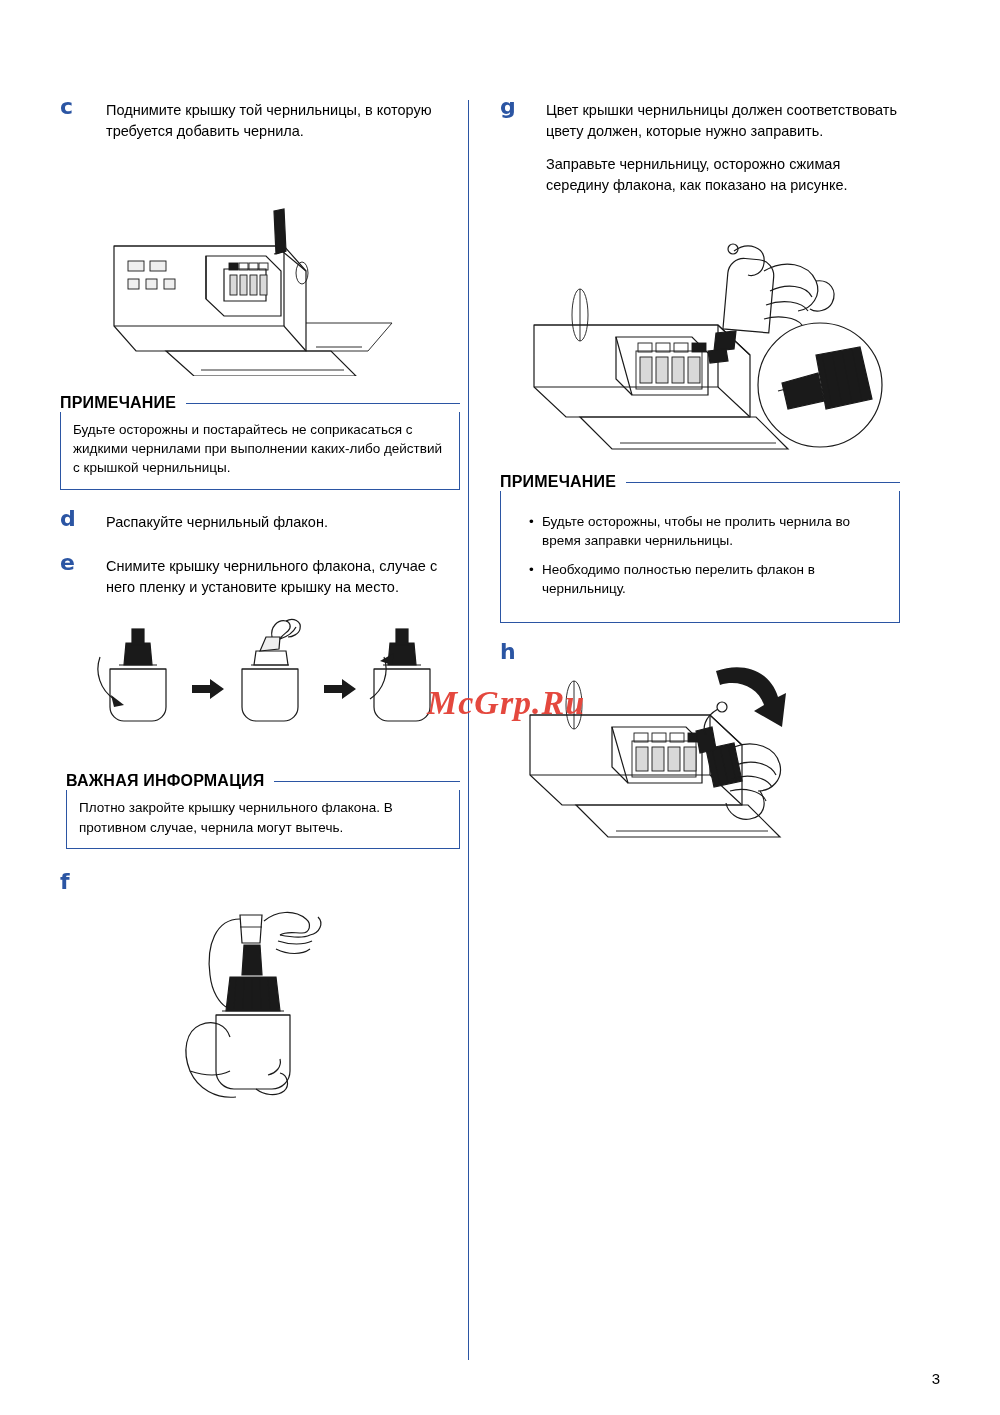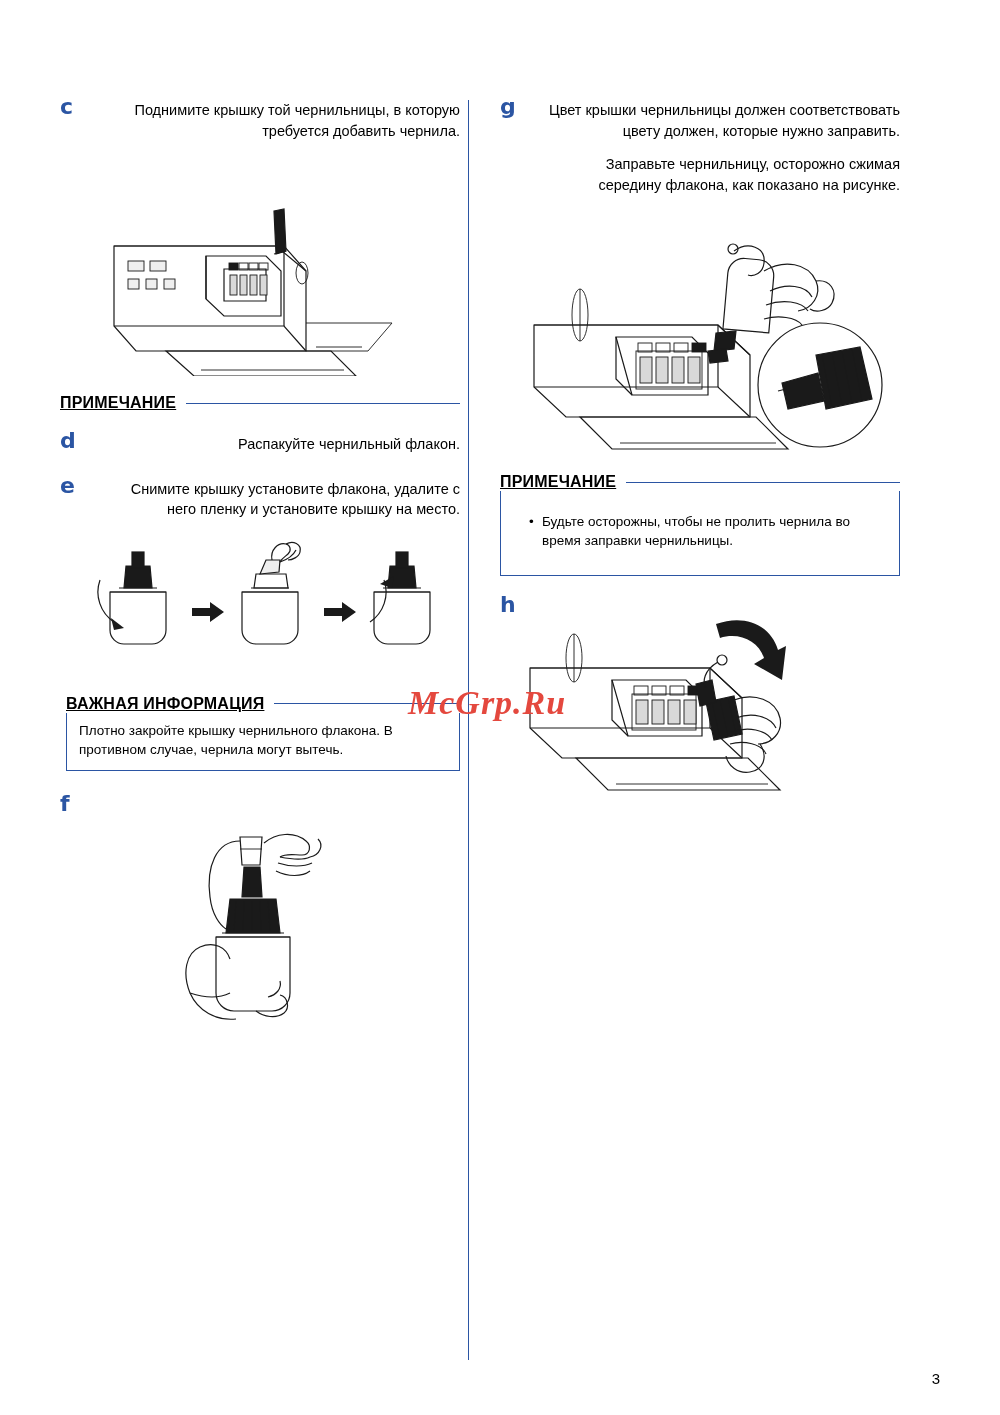--- a/index.html
+++ b/index.html
@@ -49,42 +49,40 @@
     font-weight: bold;
     font-size: 22px;
     color: #2b55a3;
     line-height: 1;
   }
   .step-body {
     margin-left: 46px;
     font-size: 14.5px;
     line-height: 1.42;
     color: #000;
-    text-align: right;
   }
   .step-body p { margin: 0 0 13px 0; }
   .step-body p:last-child { margin-bottom: 0; }
 
   
   .callout {
     position: relative;
     margin: 14px 0 18px 0;
   }
   .callout-head {
     display: flex;
     align-items: center;
     font-weight: bold;
     font-size: 16px;
     letter-spacing: 0.2px;
     color: #000;
     margin: 0 0 0 0;
     position: relative;
     z-index: 2;
     background: #fff;
-    text-decoration: underline;
   }
   .callout-head .label {
     padding-right: 10px;
     background: #fff;
   }
   .callout-head .rule {
     flex: 1;
     height: 1px;
     background: #2b55a3;
   }
@@ -123,21 +121,21 @@
   .page-number {
     position: absolute;
     right: 60px;
     bottom: 28px;
     font-size: 15px;
     color: #000;
   }
 
   .watermark {
     position: absolute;
-    left: 408px;
+    left: 427px;
     top: 684px;
     font-family: "Liberation Serif", serif;
     font-size: 34px;
     font-style: italic;
     font-weight: bold;
     color: #e4483e;
     letter-spacing: 1px;
     z-index: 5;
     white-space: nowrap;
   }
@@ -204,33 +202,36 @@
         <path class="ink-thin" d="M200 200 L262 200 L286 172 L200 172"></path>
         <path class="ink-thin" d="M210 196 L256 196"></path>
       </svg>
     </div>
 
     <div class="callout">
       <div class="callout-head">
         <span class="label">ПРИМЕЧАНИЕ</span>
         <span class="rule"></span>
       </div>
+      <div class="callout-box">
+        <p>Будьте осторожны и постарайтесь не соприкасаться с жидкими чернилами при выполнении каких-либо действий с крышкой чернильницы.</p>
+      </div>
     </div>
 
     <div class="step" style="margin-top:22px;">
       <div class="step-letter">d</div>
       <div class="step-body">
         <p>Распакуйте чернильный флакон.</p>
       </div>
     </div>
 
     <div class="step" style="margin-top:24px;">
       <div class="step-letter">e</div>
       <div class="step-body">
-        <p>Снимите крышку установите флакона, удалите с него пленку и установите крышку на место.</p>
+        <p>Снимите крышку чернильного флакона, случае с него пленку и установите крышку на место.</p>
       </div>
     </div>
 
     <div class="figure" style="margin-left:14px;">
       <svg width="380" height="135" viewBox="0 0 380 135">
 
         <g>
           <path class="ink-c" d="M36 62 L36 100 A14 14 0 0 0 50 114 L78 114 A14 14 0 0 0 92 100 L92 62 Z"></path>
           <path class="ink-c" d="M36 62 L92 62"></path>
           <path class="ink-c black-fill" d="M52 36 L76 36 L78 58 L50 58 Z"></path>
@@ -379,20 +380,21 @@
     </div>
 
     <div class="callout">
       <div class="callout-head">
         <span class="label">ПРИМЕЧАНИЕ</span>
         <span class="rule"></span>
       </div>
       <div class="callout-box">
         <ul>
           <li>Будьте осторожны, чтобы не пролить чернила во время заправки чернильницы.</li>
+          <li>Необходимо полностью перелить флакон в чернильницу.</li>
         </ul>
       </div>
     </div>
 
     <div class="step" style="margin-top:22px;">
       <div class="step-letter">h</div>
     </div>
 
     <div class="figure" style="margin-left:20px;">
       <svg width="330" height="215" viewBox="0 0 330 215">

